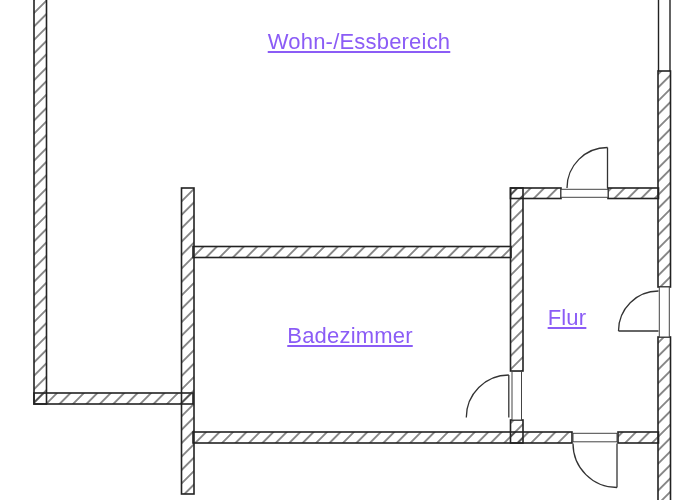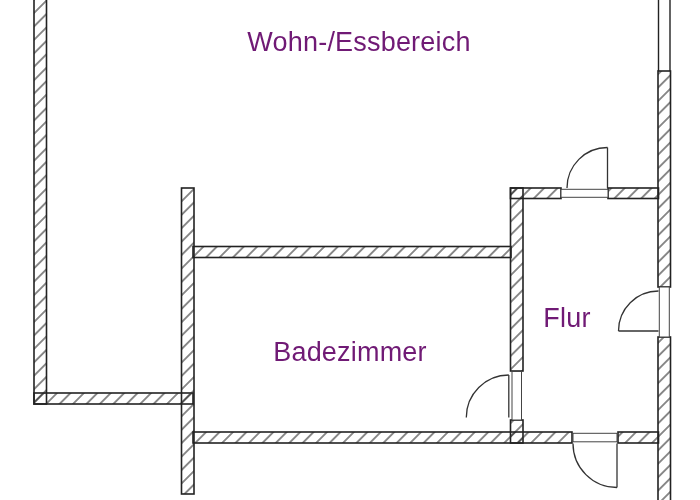--- a/index.html
+++ b/index.html
@@ -17,25 +17,26 @@
   }
   .plan svg {
     position: absolute;
     left: 0;
     top: 0;
     display: block;
   }
   .room-label {
     position: absolute;
     transform: translate(-50%, -50%);
-    font-size: 27px;
-    color: #701a75;
+    font-size: 22px;
+    color: #8b5cf6;
     white-space: nowrap;
     letter-spacing: 0.2px;
     user-select: none;
+    text-decoration: underline;
   }
 </style>
 </head>
 <body>
 
 <div class="plan">
 
   <svg width="700" height="500" viewBox="0 0 700 500">
     <defs>
       <pattern id="hatch" patternUnits="userSpaceOnUse" width="9.5" height="9.5" patternTransform="rotate(-45)">
@@ -90,17 +91,17 @@
       <path d="M573,443.5 A44,44 0 0 0 617,487.5"></path>
 
       <path d="M618.5,331 H658.5"></path>
       <path d="M618.5,331 A40,40 0 0 1 658.5,291"></path>
     </g>
   </svg>
 
   <div class="room-label" style="left:359px; top:42px;">Wohn-/Essbereich</div>
 
 
-  <div class="room-label" style="left:350px; top:352px;">Badezimmer</div>
+  <div class="room-label" style="left:350px; top:336px;">Badezimmer</div>
 
   <div class="room-label" style="left:567px; top:318px;">Flur</div>
 
 </div>
 
 </body></html>

